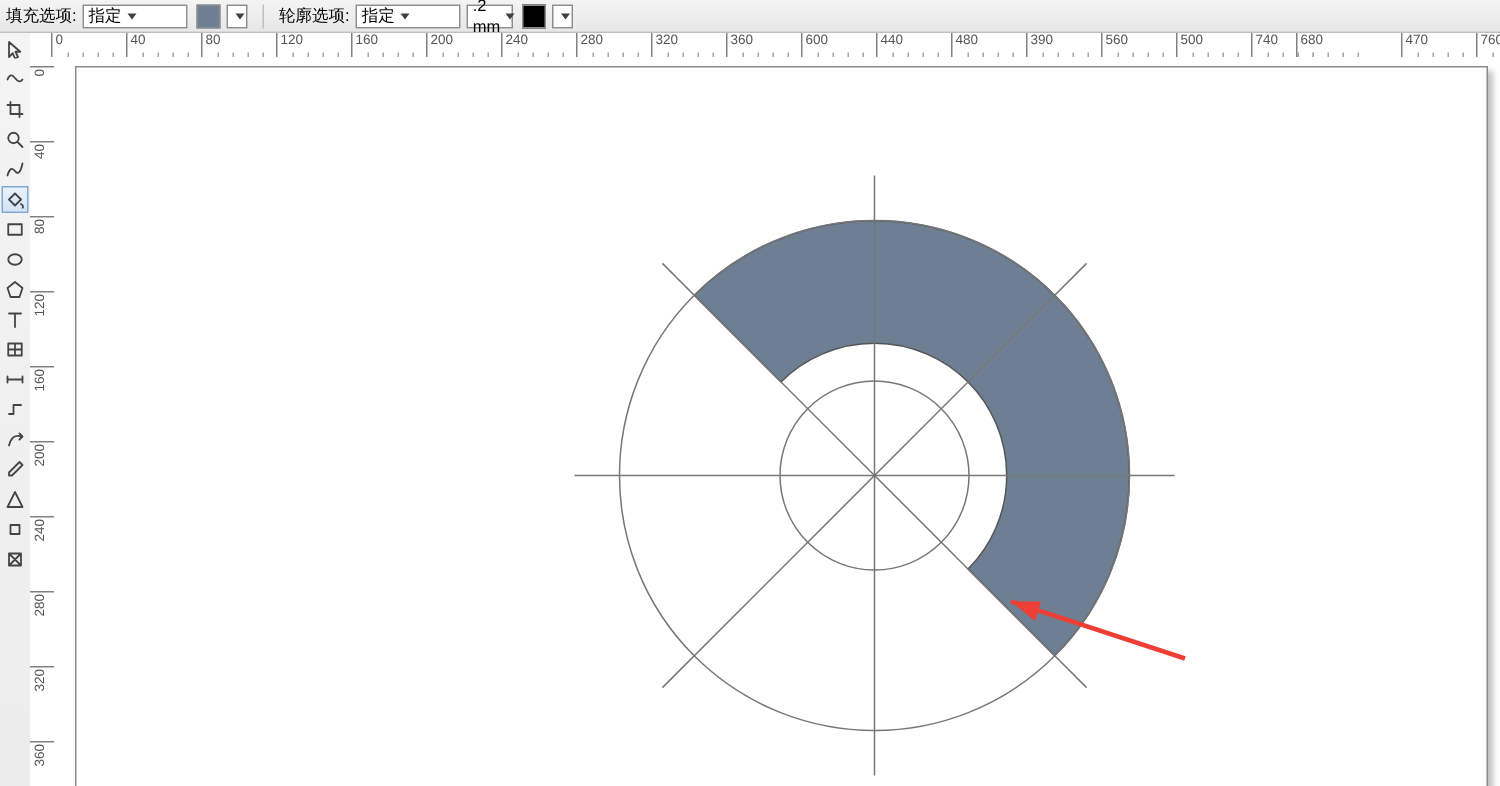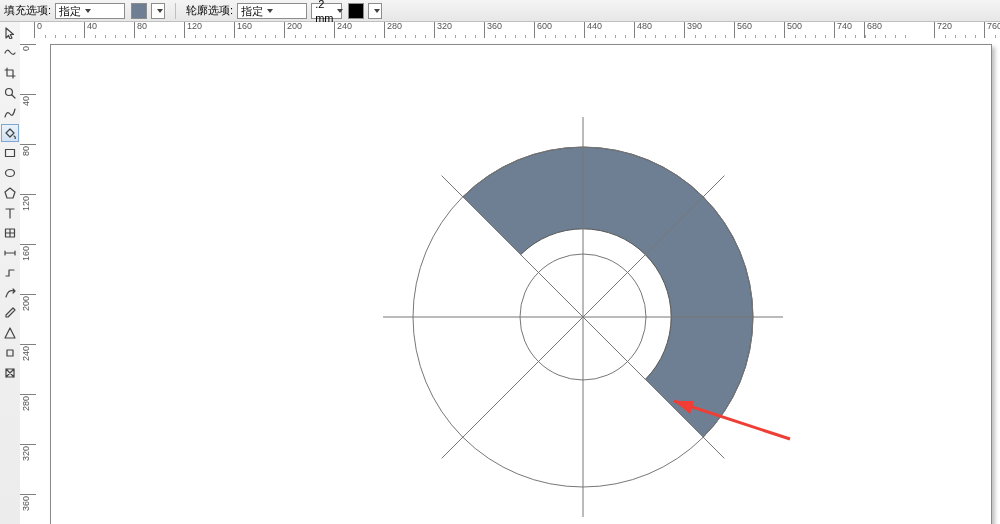--- a/index.html
+++ b/index.html
@@ -396,21 +396,21 @@
       <span class="minor" style="left:40px"></span>
     </div>
     <div class="tick" style="left: 844px;">
       <span class="num">680</span>
       <span class="minor" style="left:10px"></span>
       <span class="minor" style="left:20px"></span>
       <span class="minor" style="left:30px"></span>
       <span class="minor" style="left:40px"></span>
     </div>
     <div class="tick" style="left: 914px;">
-      <span class="num">720</span>
+      <span class="num">470</span>
       <span class="minor" style="left:10px"></span>
       <span class="minor" style="left:20px"></span>
       <span class="minor" style="left:30px"></span>
       <span class="minor" style="left:40px"></span>
     </div>
     <div class="tick" style="left: 964px;">
       <span class="num">760</span>
       <span class="minor" style="left:10px"></span>
     </div>
   </div>

